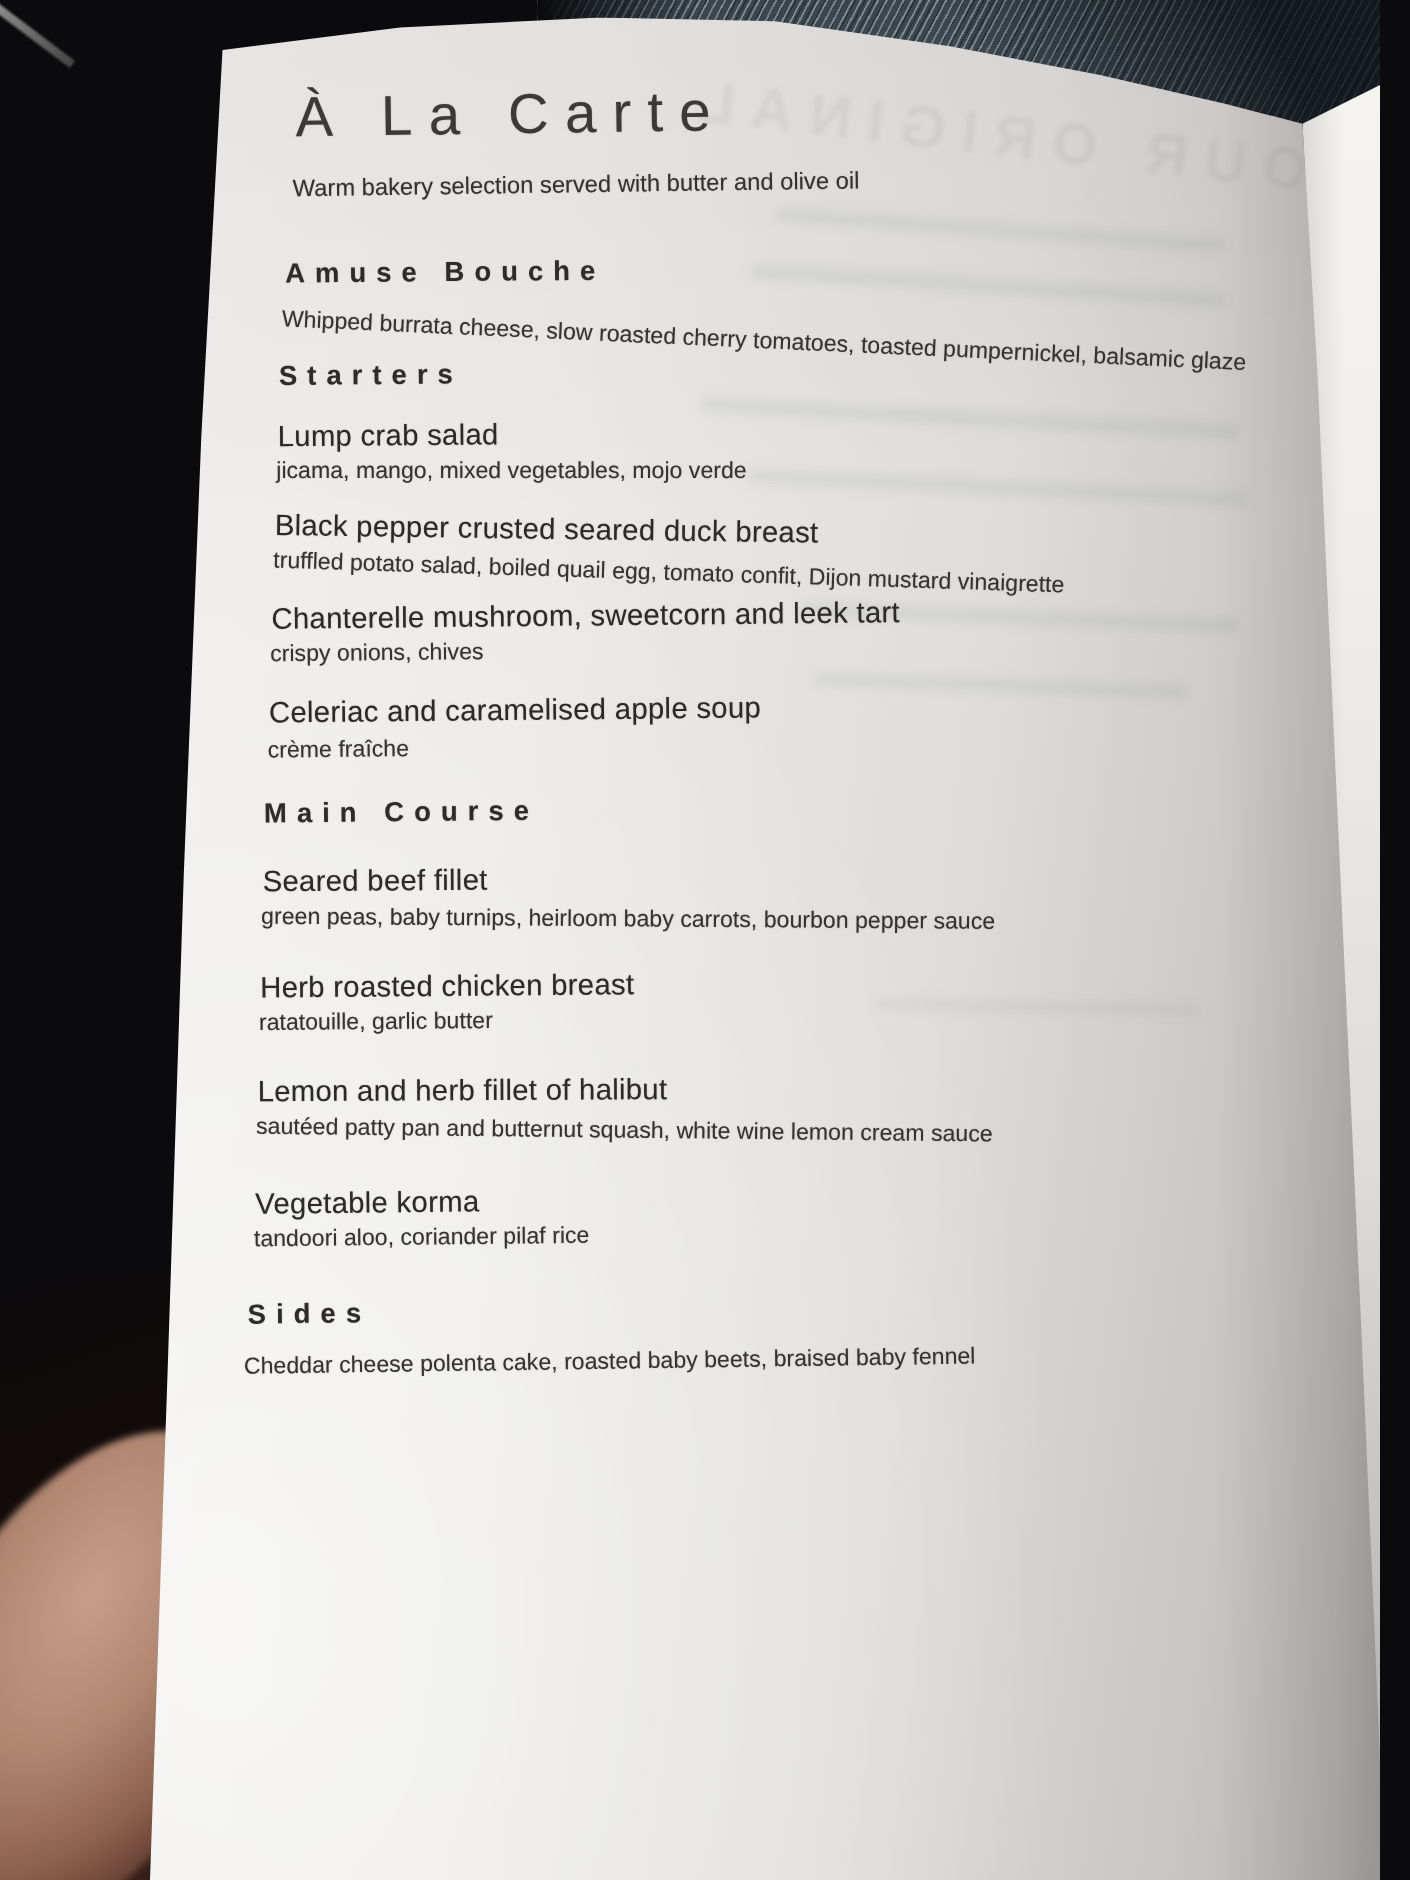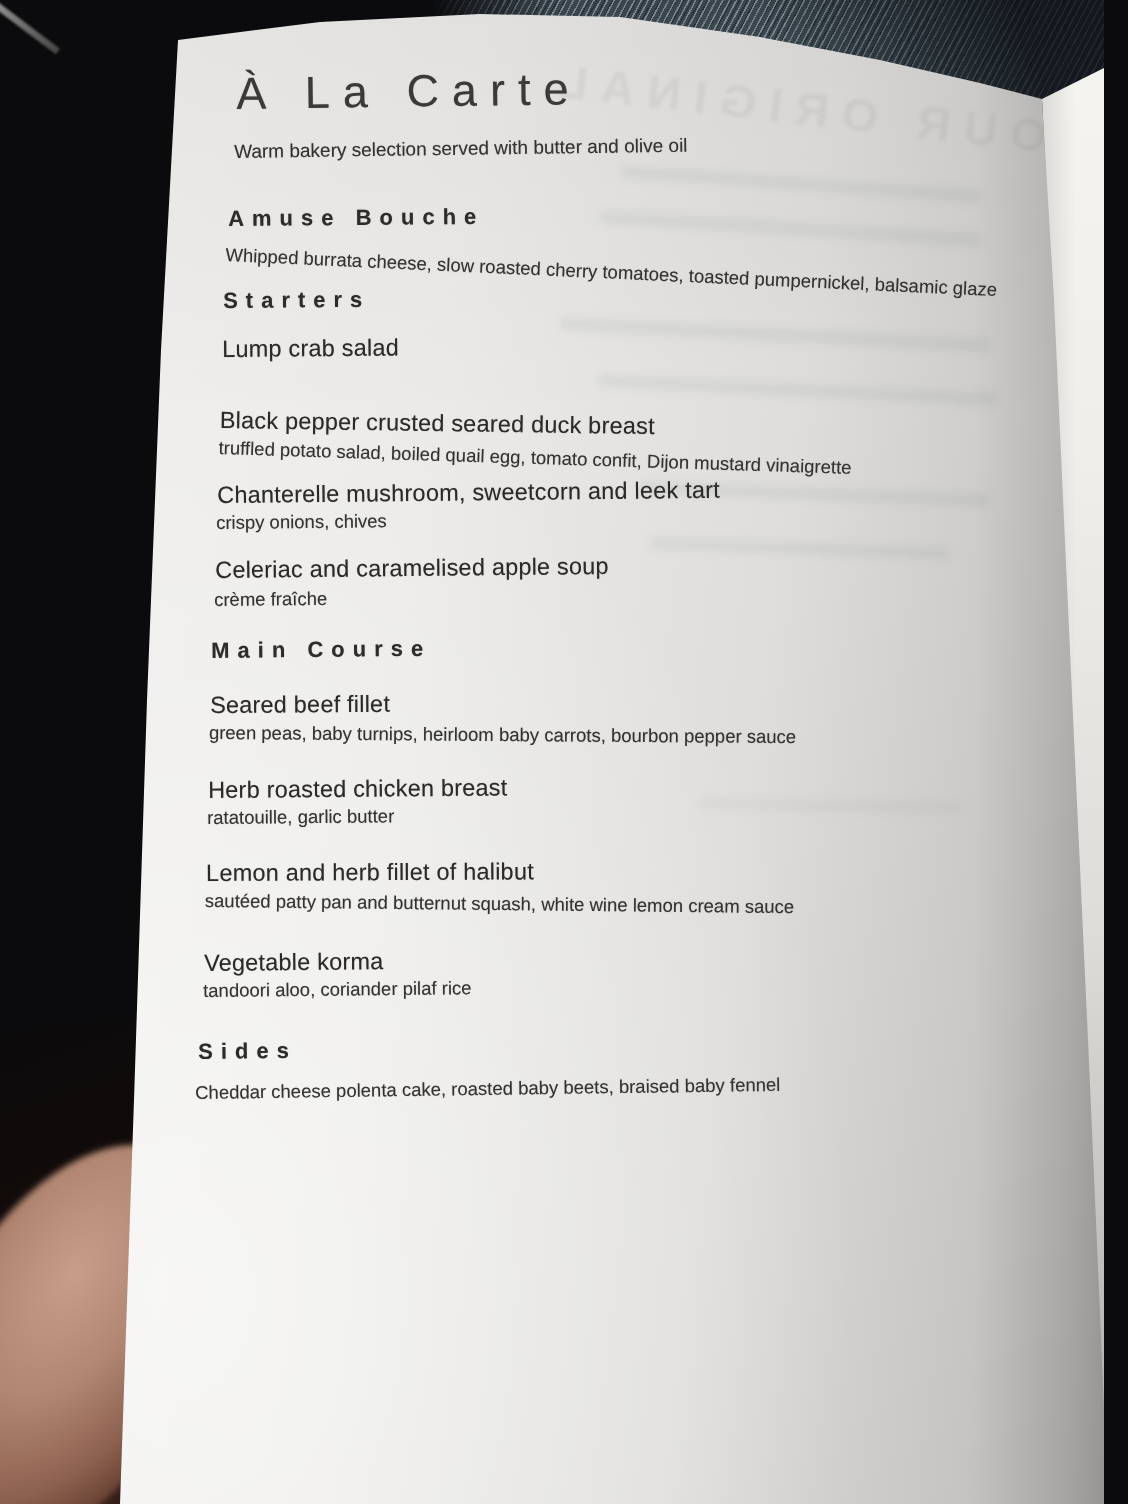--- a/index.html
+++ b/index.html
@@ -129,20 +129,21 @@
 
     <div class="L title p-title">À La Carte</div>
     <div class="L sub p-sub">Warm bakery selection served with butter and olive oil</div>
 
     <div class="L h p-h1">Amuse Bouche</div>
     <div class="L d p-d1">Whipped burrata cheese, slow roasted cherry tomatoes, toasted pumpernickel, balsamic glaze</div>
 
     <div class="L h p-h2">Starters</div>
 
     <div class="L n p-n1">Lump crab salad</div>
+    <div class="L d p-dd1">jicama, mango, mixed vegetables, mojo verde</div>
 
     <div class="L n p-n2">Black pepper crusted seared duck breast</div>
     <div class="L d p-dd2">truffled potato salad, boiled quail egg, tomato confit, Dijon mustard vinaigrette</div>
 
     <div class="L n p-n3">Chanterelle mushroom, sweetcorn and leek tart</div>
     <div class="L d p-dd3">crispy onions, chives</div>
 
     <div class="L n p-n4">Celeriac and caramelised apple soup</div>
     <div class="L d p-dd4">crème fraîche</div>
 

